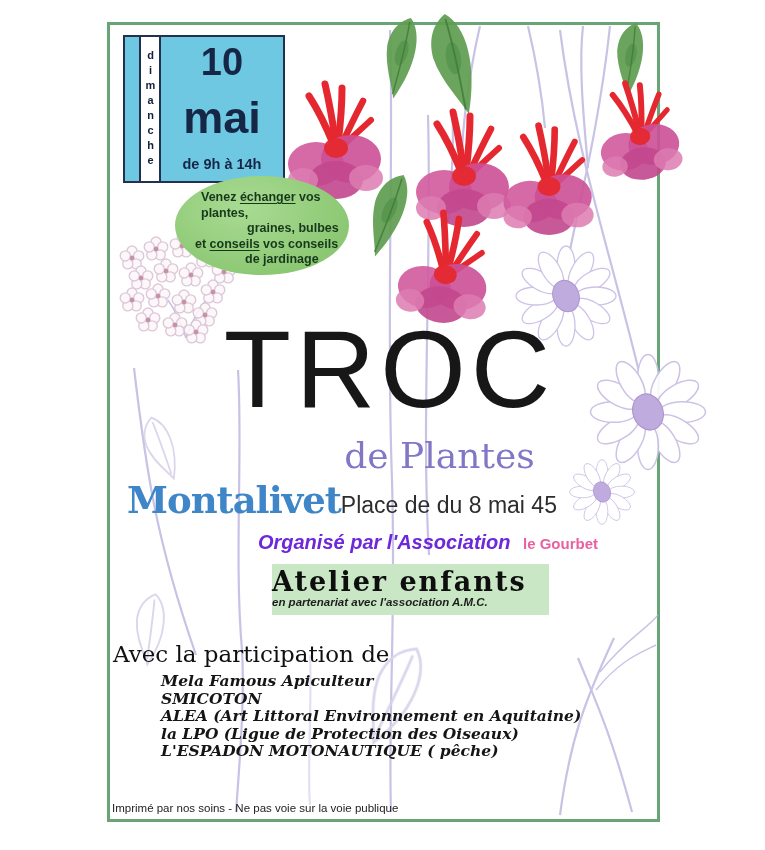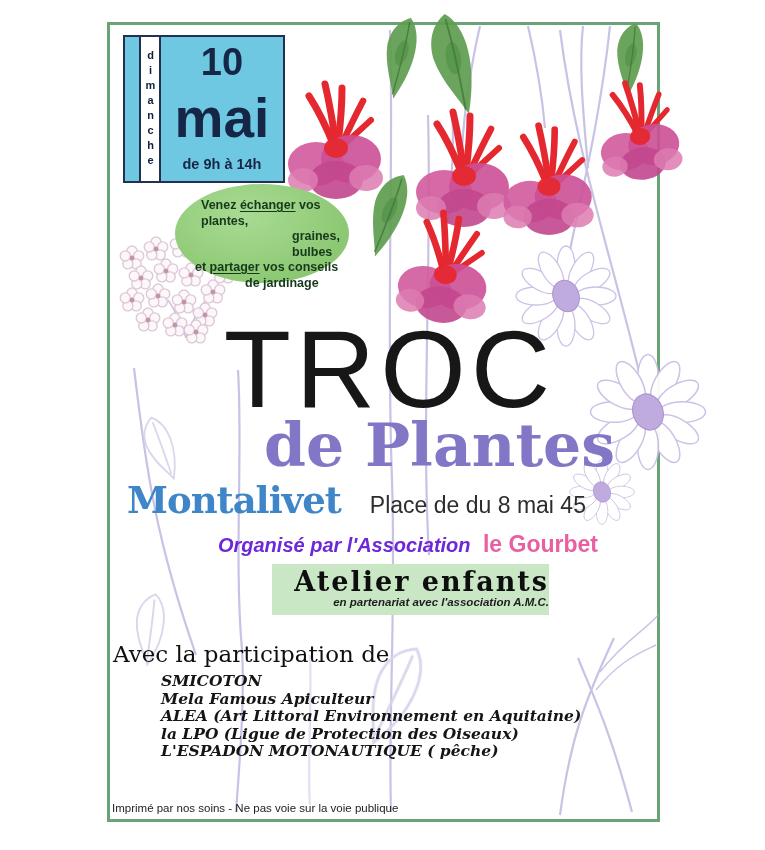--- a/index.html
+++ b/index.html
@@ -13,50 +13,50 @@
   .badge{position:absolute;left:123px;top:35px;width:162px;height:148px;background:#6fc8e1;
          border:2px solid #23304f;box-sizing:border-box;display:flex;z-index:3;}
   .badge-gap{width:14px;}
   .badge-strip{width:22px;background:#ffffff;border-left:2px solid #23304f;border-right:2px solid #23304f;
                display:flex;align-items:center;justify-content:center;box-sizing:border-box;}
   .badge-strip span{writing-mode:vertical-lr;text-orientation:upright;font-weight:bold;
                     font-size:11px;letter-spacing:3px;color:#10203c;line-height:1;}
   .badge-main{flex:1;display:flex;flex-direction:column;align-items:center;justify-content:space-between;
               padding:6px 0 9px;color:#152647;font-weight:bold;}
   .badge-ten{font-size:38px;line-height:1;}
-  .badge-mai{font-size:55px;line-height:.85;}
+  .badge-mai{font-size:45px;line-height:.85;}
   .badge-hours{font-size:14.5px;}
 
   
-  .bubble{position:absolute;left:175px;top:184px;width:174px;height:99px;border-radius:50%;
+  .bubble{position:absolute;left:175px;top:176px;width:174px;height:99px;border-radius:50%;
           background:radial-gradient(ellipse at 40% 32%,#a9db93 0%,#8cc873 72%);
           box-sizing:border-box;padding-top:14px;z-index:3;
           font-size:12.5px;font-weight:bold;color:#17381b;line-height:15.5px;}
-  .bl1{padding-left:26px;}.bl2{padding-left:72px;margin-left:45px;}.bl3{padding-left:20px;}.bl4{padding-left:70px;}
+  .bl1{padding-left:26px;}.bl2{padding-left:72px;}.bl3{padding-left:20px;}.bl4{padding-left:70px;}
   .u{text-decoration:underline;text-underline-offset:2px;}
 
   
   .troc{position:absolute;left:107px;top:314px;width:553px;text-align:center;padding-left:12px;
         box-sizing:border-box;font-weight:normal;font-size:110px;line-height:1;letter-spacing:5px;
         color:#171717;z-index:3;}
-  .de-plantes{position:absolute;left:107px;top:412px;width:553px;text-align:center;padding-left:112px;
-        box-sizing:border-box;font-family:"DejaVu Serif",serif;font-weight:bold;font-size:60px;
+  .de-plantes{position:absolute;left:107px;top:436px;width:553px;text-align:center;padding-left:112px;
+        box-sizing:border-box;font-family:"DejaVu Serif",serif;font-weight:normal;font-size:36px;
         line-height:1.1;color:#8177c6;z-index:3;}
 
-  .city-row{position:absolute;left:127px;top:482px;display:flex;align-items:baseline;gap:13px;z-index:3;}
+  .city-row{position:absolute;left:127px;top:482px;display:flex;align-items:baseline;z-index:3;}
   .city{font-family:"DejaVu Serif",serif;font-weight:bold;font-size:37px;line-height:1;color:#3e86c8;
         letter-spacing:-1px;}
-  .place{font-size:23px;color:#2d2d2d;margin-left:16px;}
+  .place{font-size:23px;color:#2d2d2d;}
 
   .organizer{position:absolute;left:200px;top:531px;width:398px;text-align:right;z-index:3;}
   .org-prefix{font-style:italic;font-weight:bold;font-size:20px;color:#6d28d9;}
-  .org-name{font-weight:bold;font-size:23px;color:#e8609f;margin-left:8px;}
+  .org-name{font-weight:bold;font-size:15px;color:#e8609f;margin-left:8px;}
 
   .banner{position:absolute;left:272px;top:564px;width:277px;height:51px;background:#c9e7c5;
-          text-align:right;box-sizing:border-box;padding-top:4px;z-index:3;}
+          text-align:left;box-sizing:border-box;padding-top:4px;z-index:3;}
   .banner-title{font-family:"DejaVu Serif",serif;font-weight:bold;font-size:27px;line-height:28px;
                 letter-spacing:2px;color:#0e0e0e;}
   .banner-sub{font-style:italic;font-weight:bold;font-size:11.5px;line-height:13px;color:#1d1d1d;}
 
   .part-heading{position:absolute;left:113px;top:641px;font-family:"DejaVu Serif",serif;
                 font-weight:normal;font-size:23px;color:#101010;z-index:3;}
   .part-list{position:absolute;left:161px;top:672px;margin:0;padding:0;list-style:none;z-index:3;}
   .part-list li{font-family:"DejaVu Serif",serif;font-style:italic;font-weight:bold;
                 font-size:15.5px;line-height:17.6px;color:#151515;white-space:nowrap;}
 
@@ -193,21 +193,21 @@
     <div class="badge-main">
       <div class="badge-ten">10</div>
       <div class="badge-mai">mai</div>
       <div class="badge-hours">de 9h à 14h</div>
     </div>
   </div>
 
   <div class="bubble">
     <div class="bl1"><span>Venez </span><span class="u">échanger</span><span> vos plantes,</span></div>
     <div class="bl2">graines, bulbes</div>
-    <div class="bl3"><span>et </span><span class="u">partager</span><span> vos conseils</span></div>
+    <div class="bl3"><span>et </span><span class="u">conseils</span><span> vos conseils</span></div>
     <div class="bl4">de jardinage</div>
   </div>
 
   <div class="troc">TROC</div>
   <div class="de-plantes">de Plantes</div>
 
   <div class="city-row">
     <span class="city">Montalivet</span>
     <span class="place">Place de du 8 mai 45</span>
   </div>
@@ -217,22 +217,22 @@
     <span class="org-name">le Gourbet</span>
   </div>
 
   <div class="banner">
     <div class="banner-title">Atelier enfants</div>
     <div class="banner-sub">en partenariat avec l'association A.M.C.</div>
   </div>
 
   <div class="part-heading">Avec la participation de</div>
   <ul class="part-list">
+    <li>Mela Famous Apiculteur</li>
     <li>SMICOTON</li>
-    <li>Mela Famous Apiculteur</li>
     <li>ALEA (Art Littoral Environnement en Aquitaine)</li>
     <li>la LPO (Ligue de  Protection des Oiseaux)</li>
     <li>L'ESPADON MOTONAUTIQUE ( pêche)</li>
   </ul>
 
   <div class="footer">Imprimé par nos soins - Ne pas voie sur la voie publique</div>
 
 </div>
 
 </body></html>

